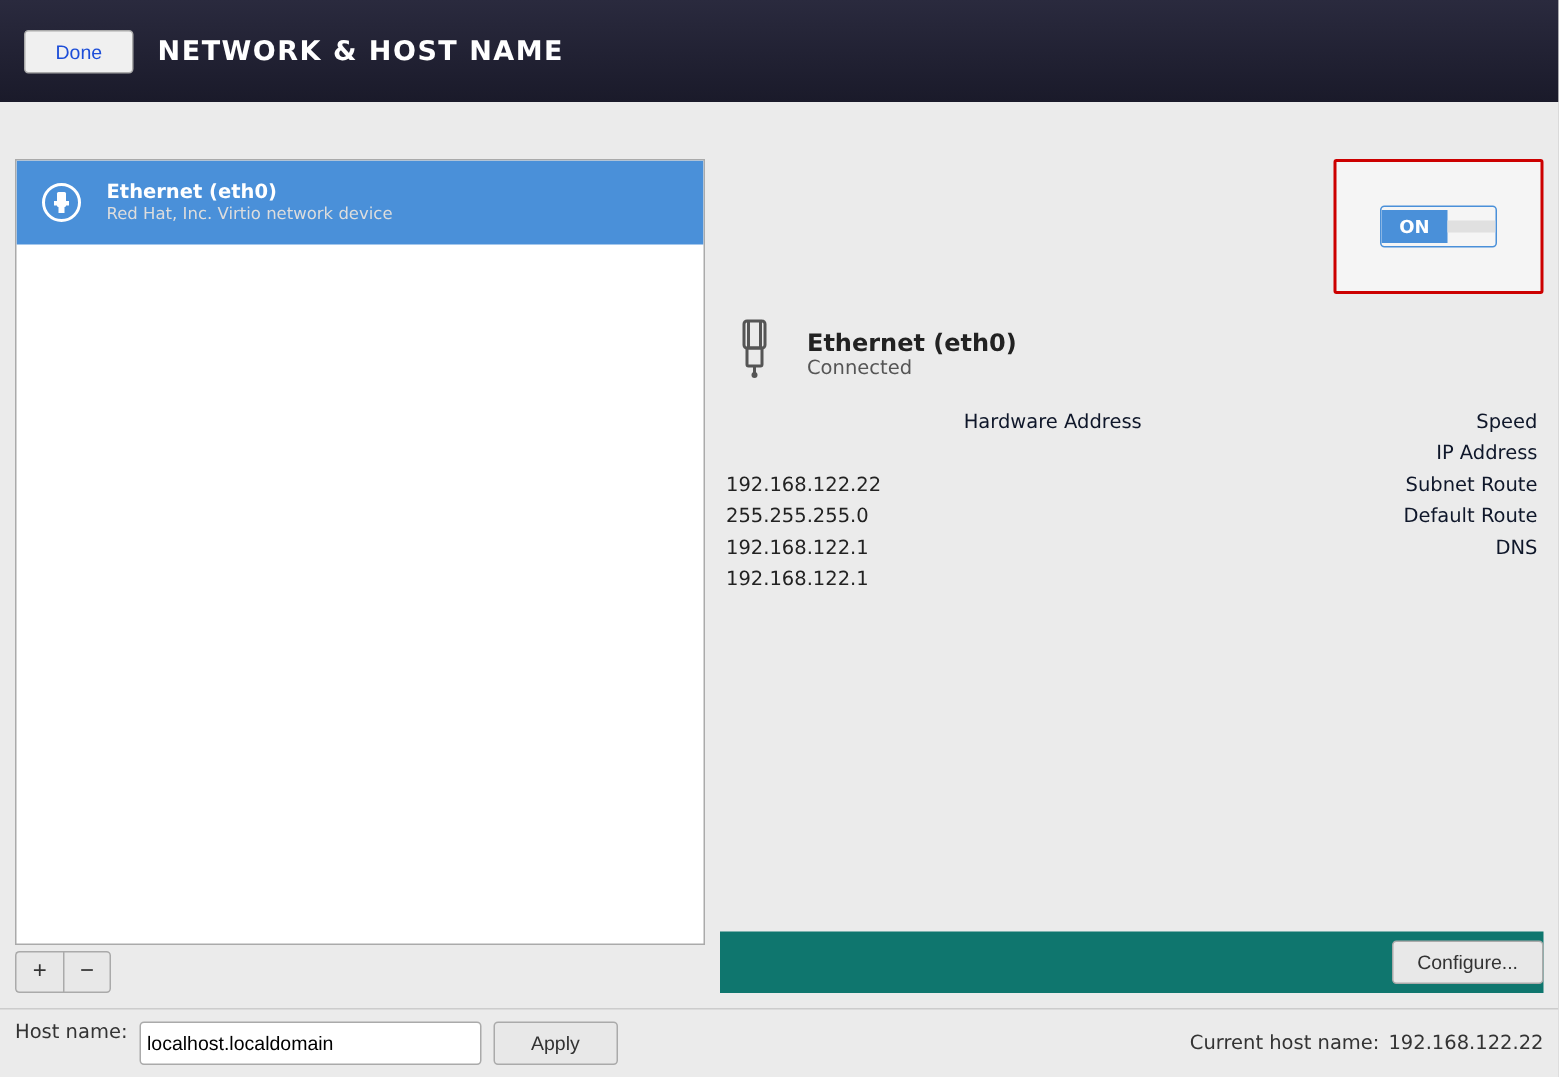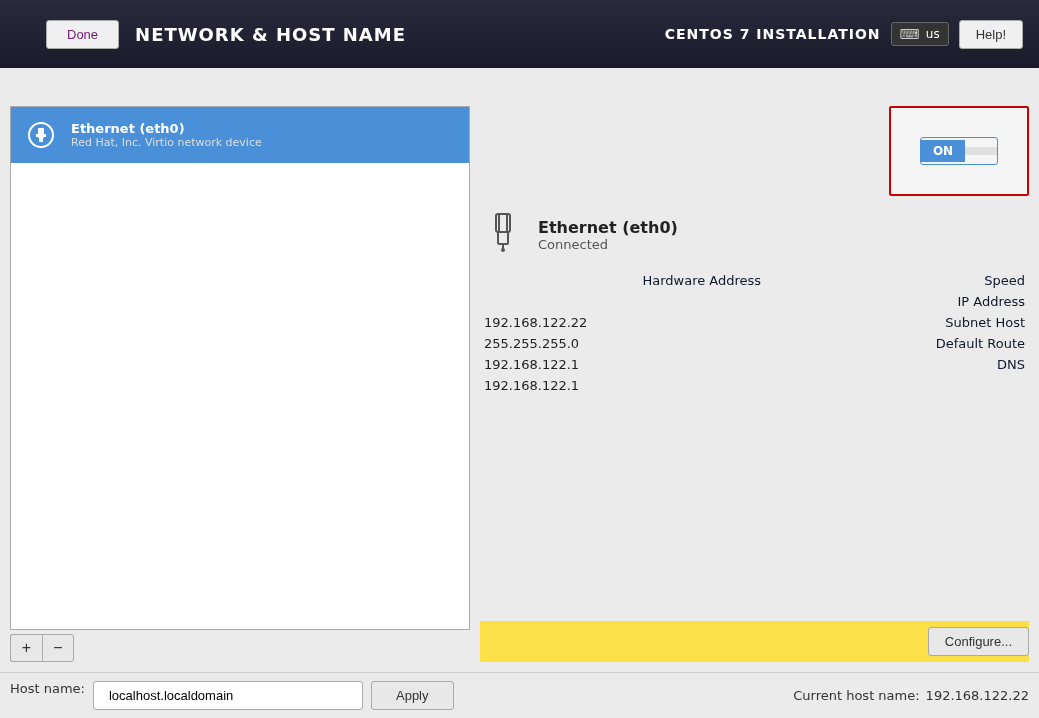--- a/index.html
+++ b/index.html
@@ -36,22 +36,21 @@
       letter-spacing: 1px;
     }
 
     .done-button {
       background: #f0f0f0;
       border: 1px solid #aaa;
       border-radius: 3px;
       padding: 6px 20px;
       font-size: 13px;
       cursor: pointer;
-      color: #701a75;
-      margin-left: 30px;
+      color: #1d4ed8;
     }
 
     .header-right {
       display: flex;
       align-items: center;
       gap: 10px;
     }
 
     .header-subtitle {
       color: #ffffff;
@@ -246,21 +245,21 @@
       font-size: 13px;
       padding: 1px 0;
     }
 
     
     .bottom-row {
       display: flex;
       align-items: center;
       justify-content: space-between;
       padding: 6px 10px;
-      background: #fde047;
+      background: #0f766e;
     }
 
     .configure-button {
       background: #e8e8e8;
       border: 1px solid #aaa;
       border-radius: 3px;
       padding: 6px 16px;
       font-size: 13px;
       cursor: pointer;
       color: #333;
@@ -277,23 +276,23 @@
 
     .host-name-label {
       font-size: 13px;
       color: #333;
       white-space: nowrap;
     }
 
     .host-name-input {
       border: 1px solid #aaa;
       border-radius: 3px;
-      padding: 5px 15px;
-      font-size: 13px;
-      width: 270px;
+      padding: 5px 4px;
+      font-size: 13px;
+      width: 228px;
       background: #fff;
     }
 
     .apply-button {
       background: #e8e8e8;
       border: 1px solid #aaa;
       border-radius: 3px;
       padding: 6px 24px;
       font-size: 13px;
       cursor: pointer;
@@ -351,28 +350,20 @@
       gap: 6px;
     }
   </style>
 </head>
 <body>
 
 <div class="header">
   <div class="header-left">
     <button class="done-button">Done</button>
     <span class="header-title">NETWORK &amp; HOST NAME</span>
-  </div>
-  <div class="header-right">
-    <span class="header-subtitle">CENTOS 7 INSTALLATION</span>
-    <div class="keyboard-indicator">
-      <span class="keyboard-icon">⌨</span>
-      <span class="keyboard-lang">us</span>
-    </div>
-    <button class="help-button">Help!</button>
   </div>
 </div>
 
 <div class="main-content">
   <div class="content-wrapper">
 
     <div style="display:flex;flex-direction:column;width:470px;padding:10px 0 10px 10px;">
       <div class="device-list">
         <div class="device-item selected">
           <div class="plug-icon">
@@ -426,21 +417,21 @@
 
         <div class="detail-table">
           <span class="detail-label">Hardware Address</span>
 
           <span class="detail-label">Speed</span>
           <span class="detail-value"></span>
 
           <span class="detail-label">IP Address</span>
           <span class="detail-value">192.168.122.22</span>
 
-          <span class="detail-label">Subnet Host</span>
+          <span class="detail-label">Subnet Route</span>
           <span class="detail-value">255.255.255.0</span>
 
           <span class="detail-label">Default Route</span>
           <span class="detail-value">192.168.122.1</span>
 
           <span class="detail-label">DNS</span>
           <span class="detail-value">192.168.122.1</span>
         </div>
       </div>
 

